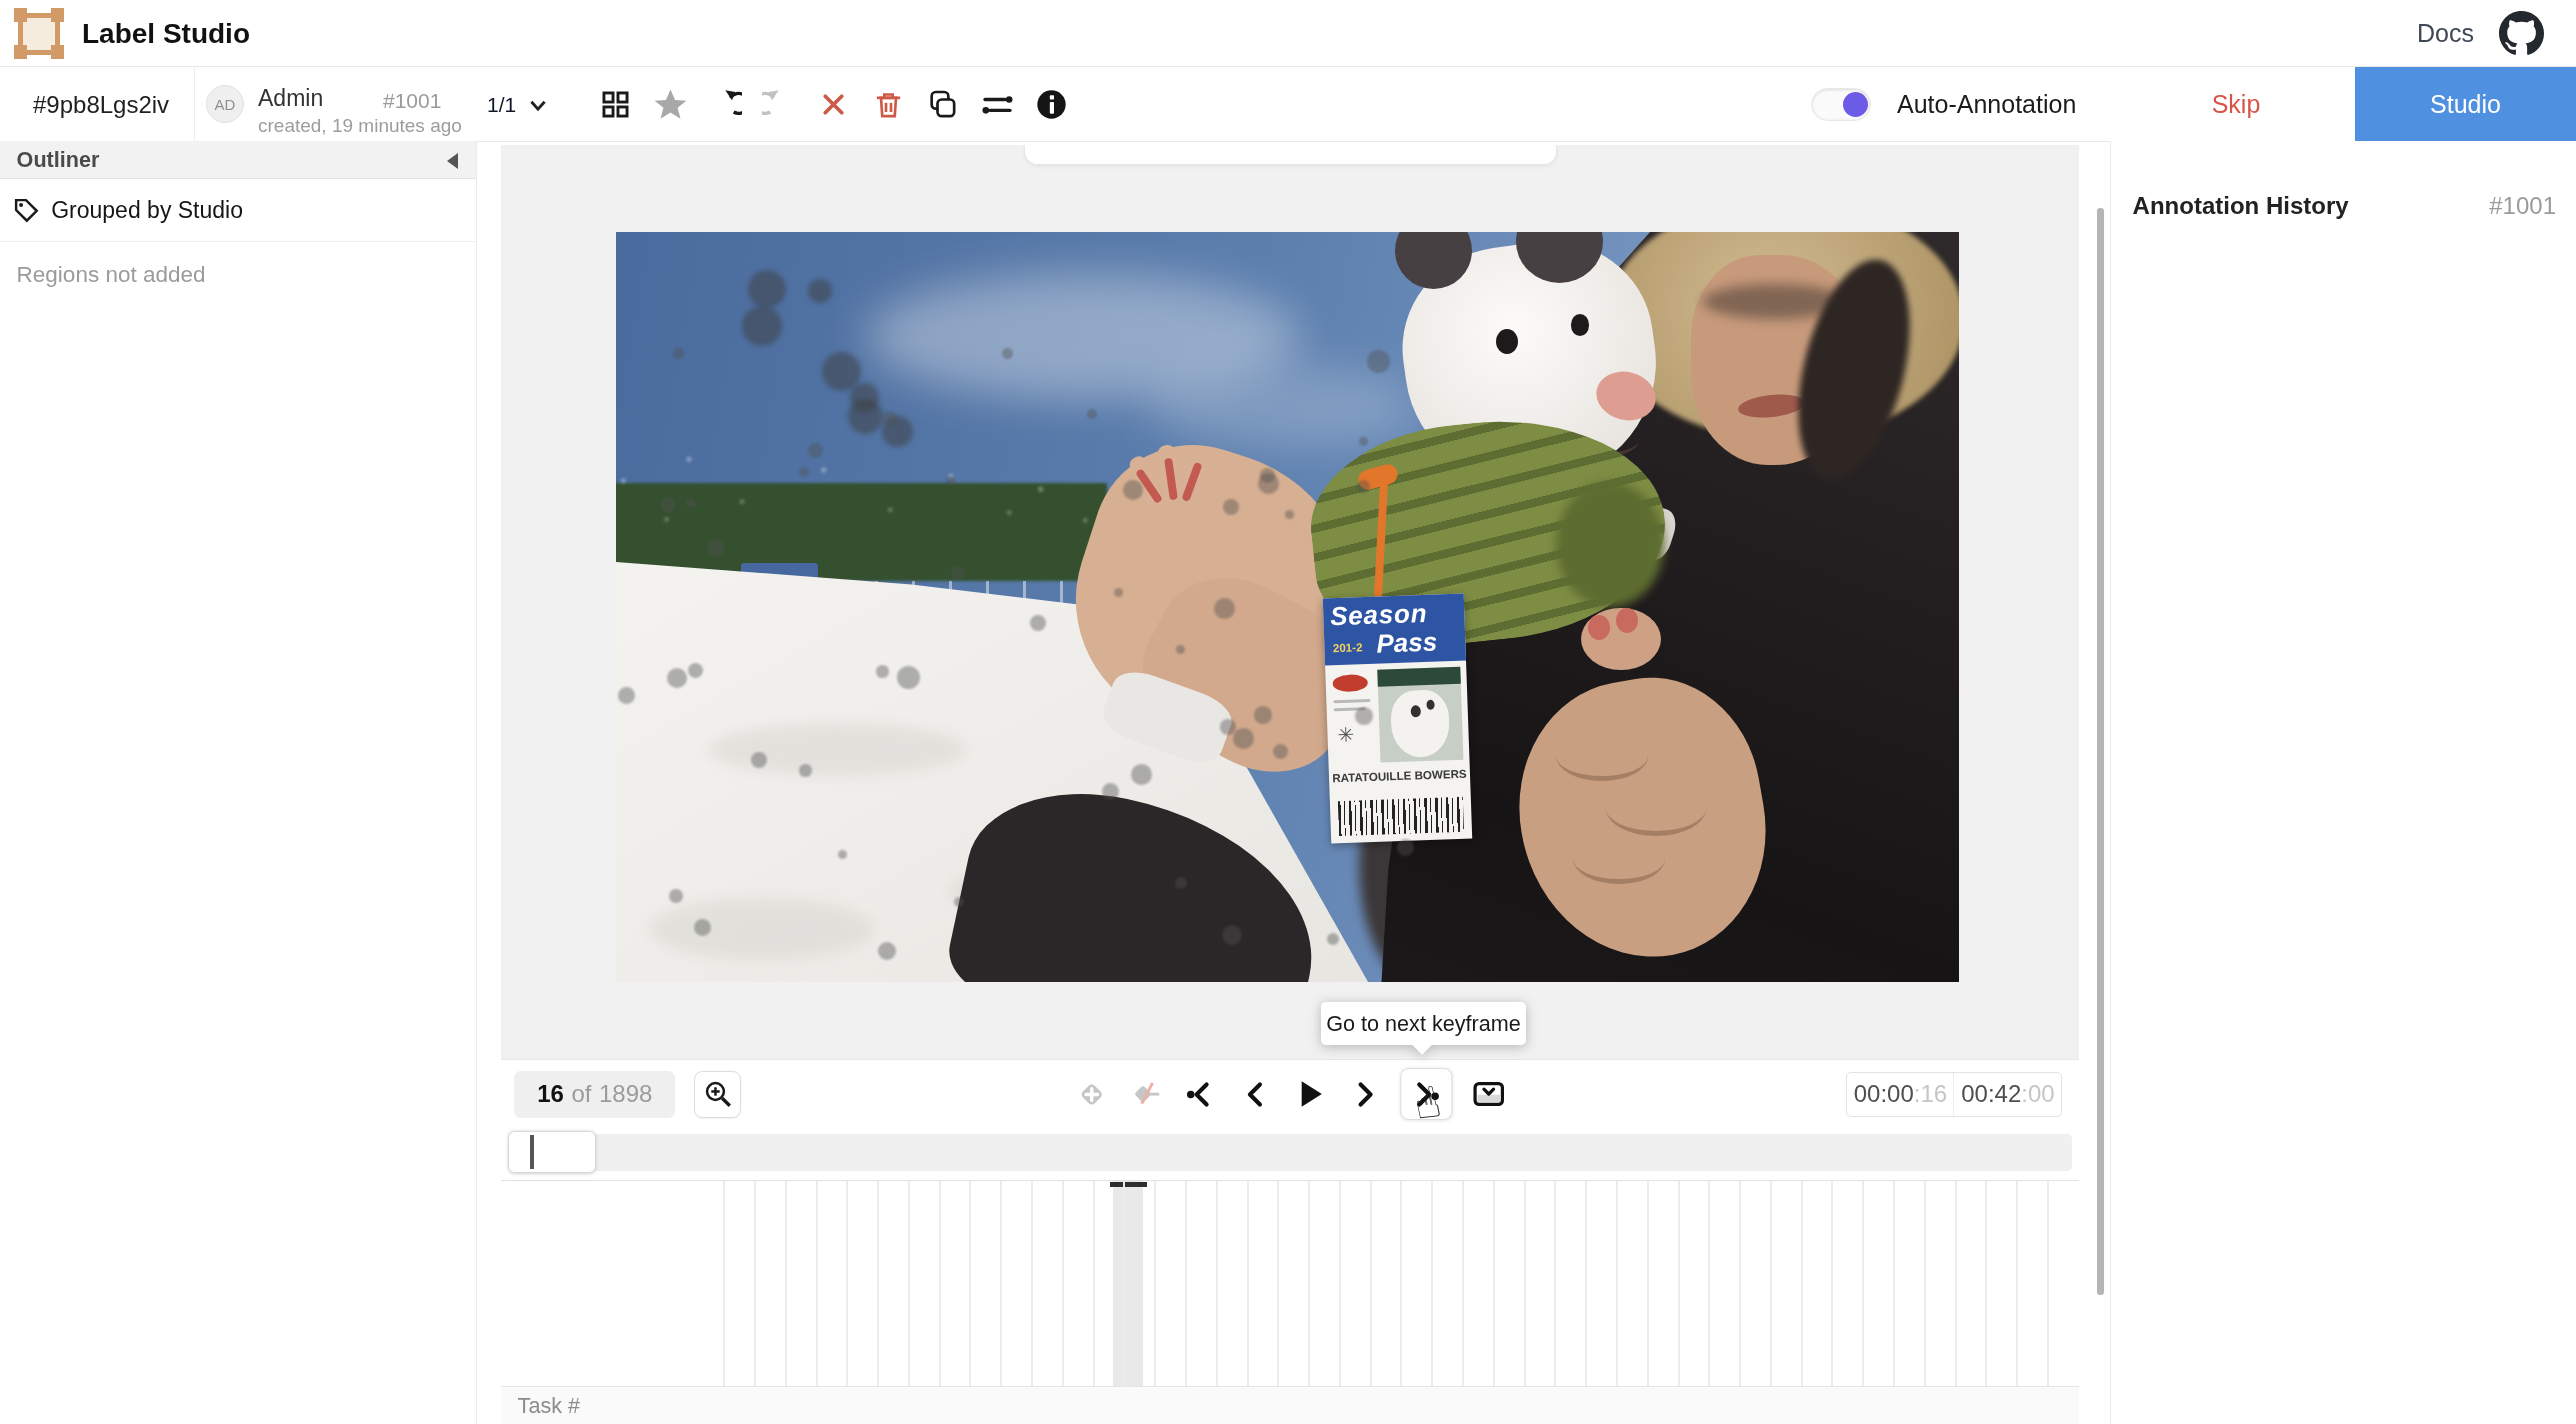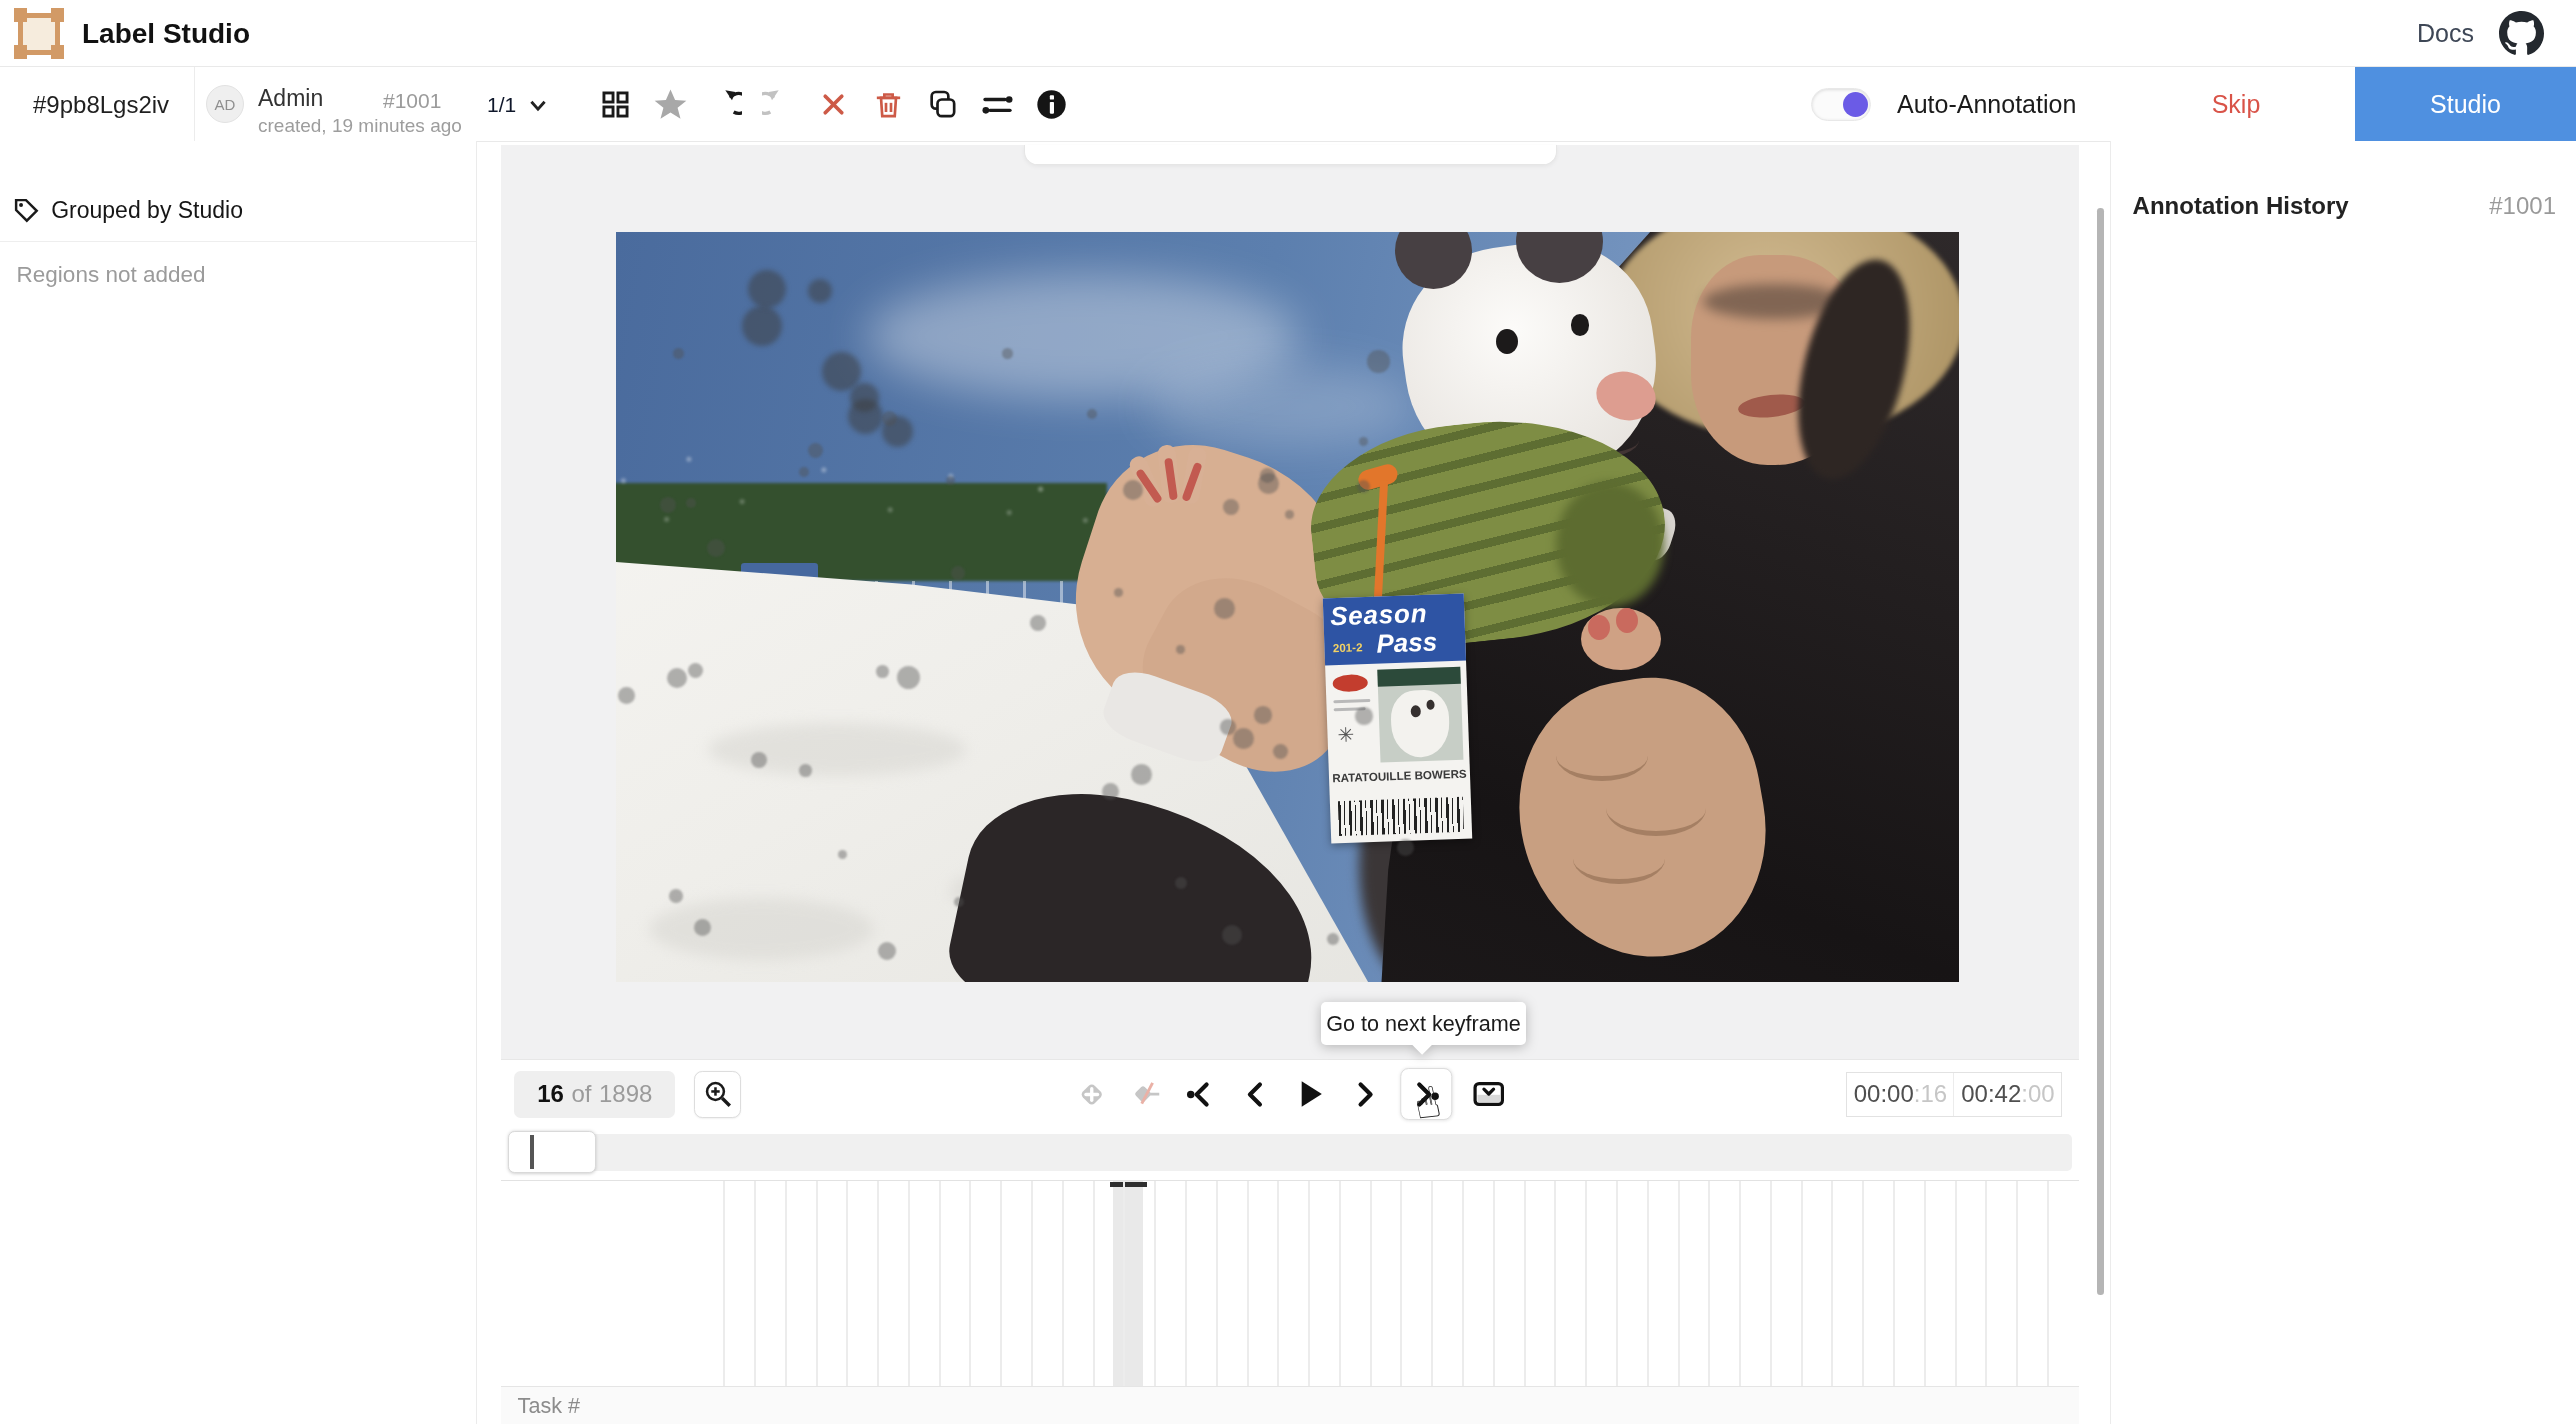--- a/index.html
+++ b/index.html
@@ -138,21 +138,21 @@
   .controls{position:absolute;left:0;top:914px;width:1578px;height:68px;background:#fff;border-top:0.8px solid #e7e7e7;}
   .frame-counter{position:absolute;left:13.3px;top:10.8px;width:161px;height:47px;background:#efefef;border-radius:6.7px;
                  display:flex;align-items:center;justify-content:center;gap:7.5px;font-size:24px;cursor:pointer;}
   .frame-counter .cur{font-weight:bold;color:#111;}
   .frame-counter .dim{color:#9b9b9b;}
   .zoom-btn{position:absolute;left:193px;top:10.8px;width:47px;height:47px;background:#fff;border:0.8px solid #ddd;border-radius:8.3px;
             box-shadow:0 0.8px 1.7px rgba(0,0,0,.06);display:flex;align-items:center;justify-content:center;cursor:pointer;}
   .transport{position:absolute;left:50%;top:0;height:68px;transform:translateX(-50%);display:flex;align-items:center;gap:17.5px;}
   .t-btn{width:37px;height:37px;display:flex;align-items:center;justify-content:center;cursor:pointer;}
   .t-btn.hovered{width:52px;height:52px;background:#fff;border:0.8px solid #ddd;border-radius:8.3px;box-shadow:0 0.8px 3.3px rgba(0,0,0,.1);}
-  .timestamps{position:absolute;right:16.6px;top:11.6px;width:216px;height:45px;border:0.8px solid #e2e2e2;border-radius:0;background:#fff;display:flex;}
+  .timestamps{position:absolute;right:16.6px;top:11.6px;width:216px;height:45px;border:0.8px solid #e2e2e2;border-radius:5px;background:#fff;display:flex;}
   .ts-cell{width:108px;display:flex;align-items:center;justify-content:center;font-size:24px;}
   .ts-cell:first-child{border-right:0.8px solid #ececec;}
   .ts-main{color:#4f4f4f;}
   .ts-dim{color:#c6c6c6;}
 
   
   .seek-row{position:absolute;left:0;top:982px;width:1578px;height:53px;background:#fff;}
   .seek-track{position:absolute;left:6.7px;right:6.7px;top:6.7px;height:37px;background:#f0f0f0;border-radius:5px;}
   .seek-handle{position:absolute;left:0;top:-2.5px;width:88px;height:42px;background:#fff;border:0.8px solid #d9d9d9;border-radius:6.7px;
                box-shadow:0 0.8px 3.3px rgba(0,0,0,.18);cursor:grab;}
@@ -283,20 +283,24 @@
     <div class="toggle">
         <div class="knob"></div>
       </div>
     <div class="toggle-label">Auto-Annotation</div>
     <div class="vdiv" style="left:2118px;"></div>
     <div class="skip-btn">Skip</div>
     <div class="update-btn">Studio</div>
   </div>
 
   <div class="sidebar">
+    <div class="panel-head">
+      <div class="ttl">Outliner</div>
+      <div class="tri-left"></div>
+    </div>
     <div class="group-row">
       <svg class="tag-ic" viewBox="0 0 34 34">
         <path d="M5 5 h12 l13 13 -12 12 L5 17 Z" fill="none" stroke="#1a1a1a" stroke-width="3"></path>
         <circle cx="11" cy="11" r="2.4" fill="#1a1a1a"></circle>
         </svg>
       <span class="lbl">Grouped by Studio</span>
     </div>
     <div class="empty-msg">Regions not added</div>
   </div>
 

